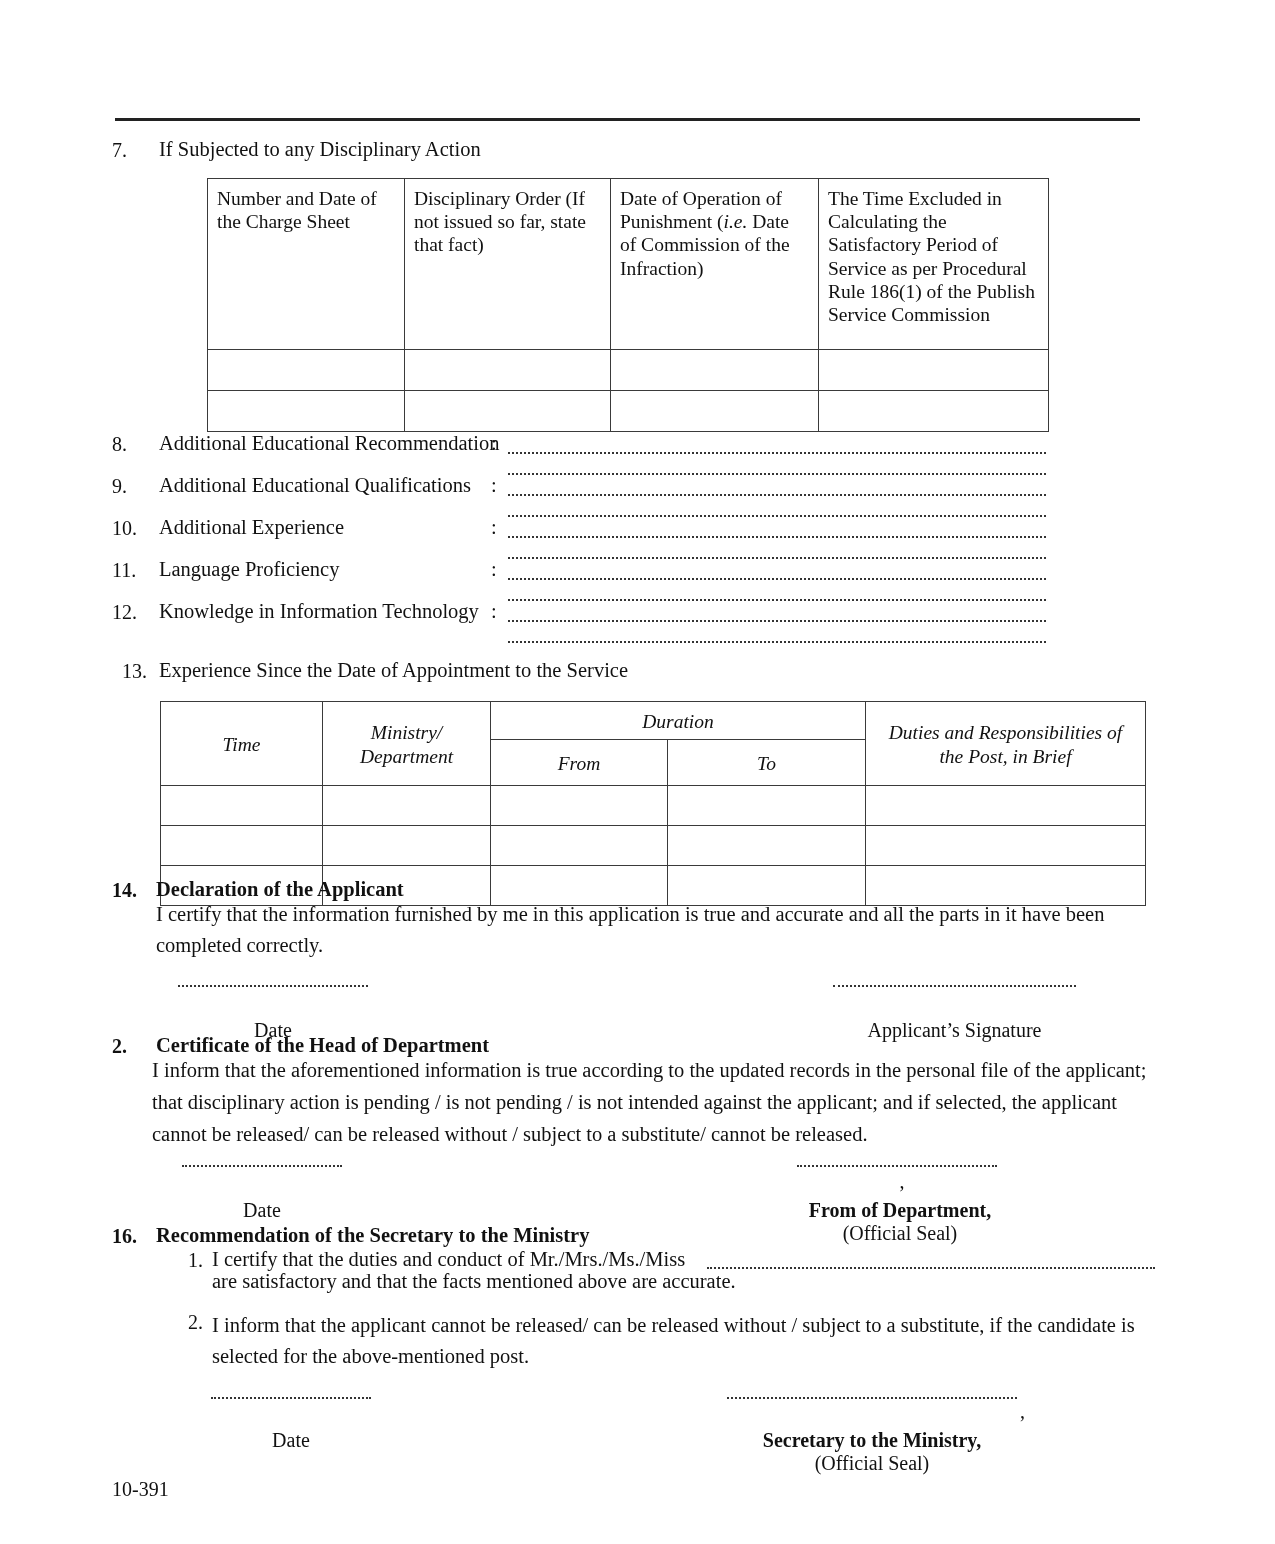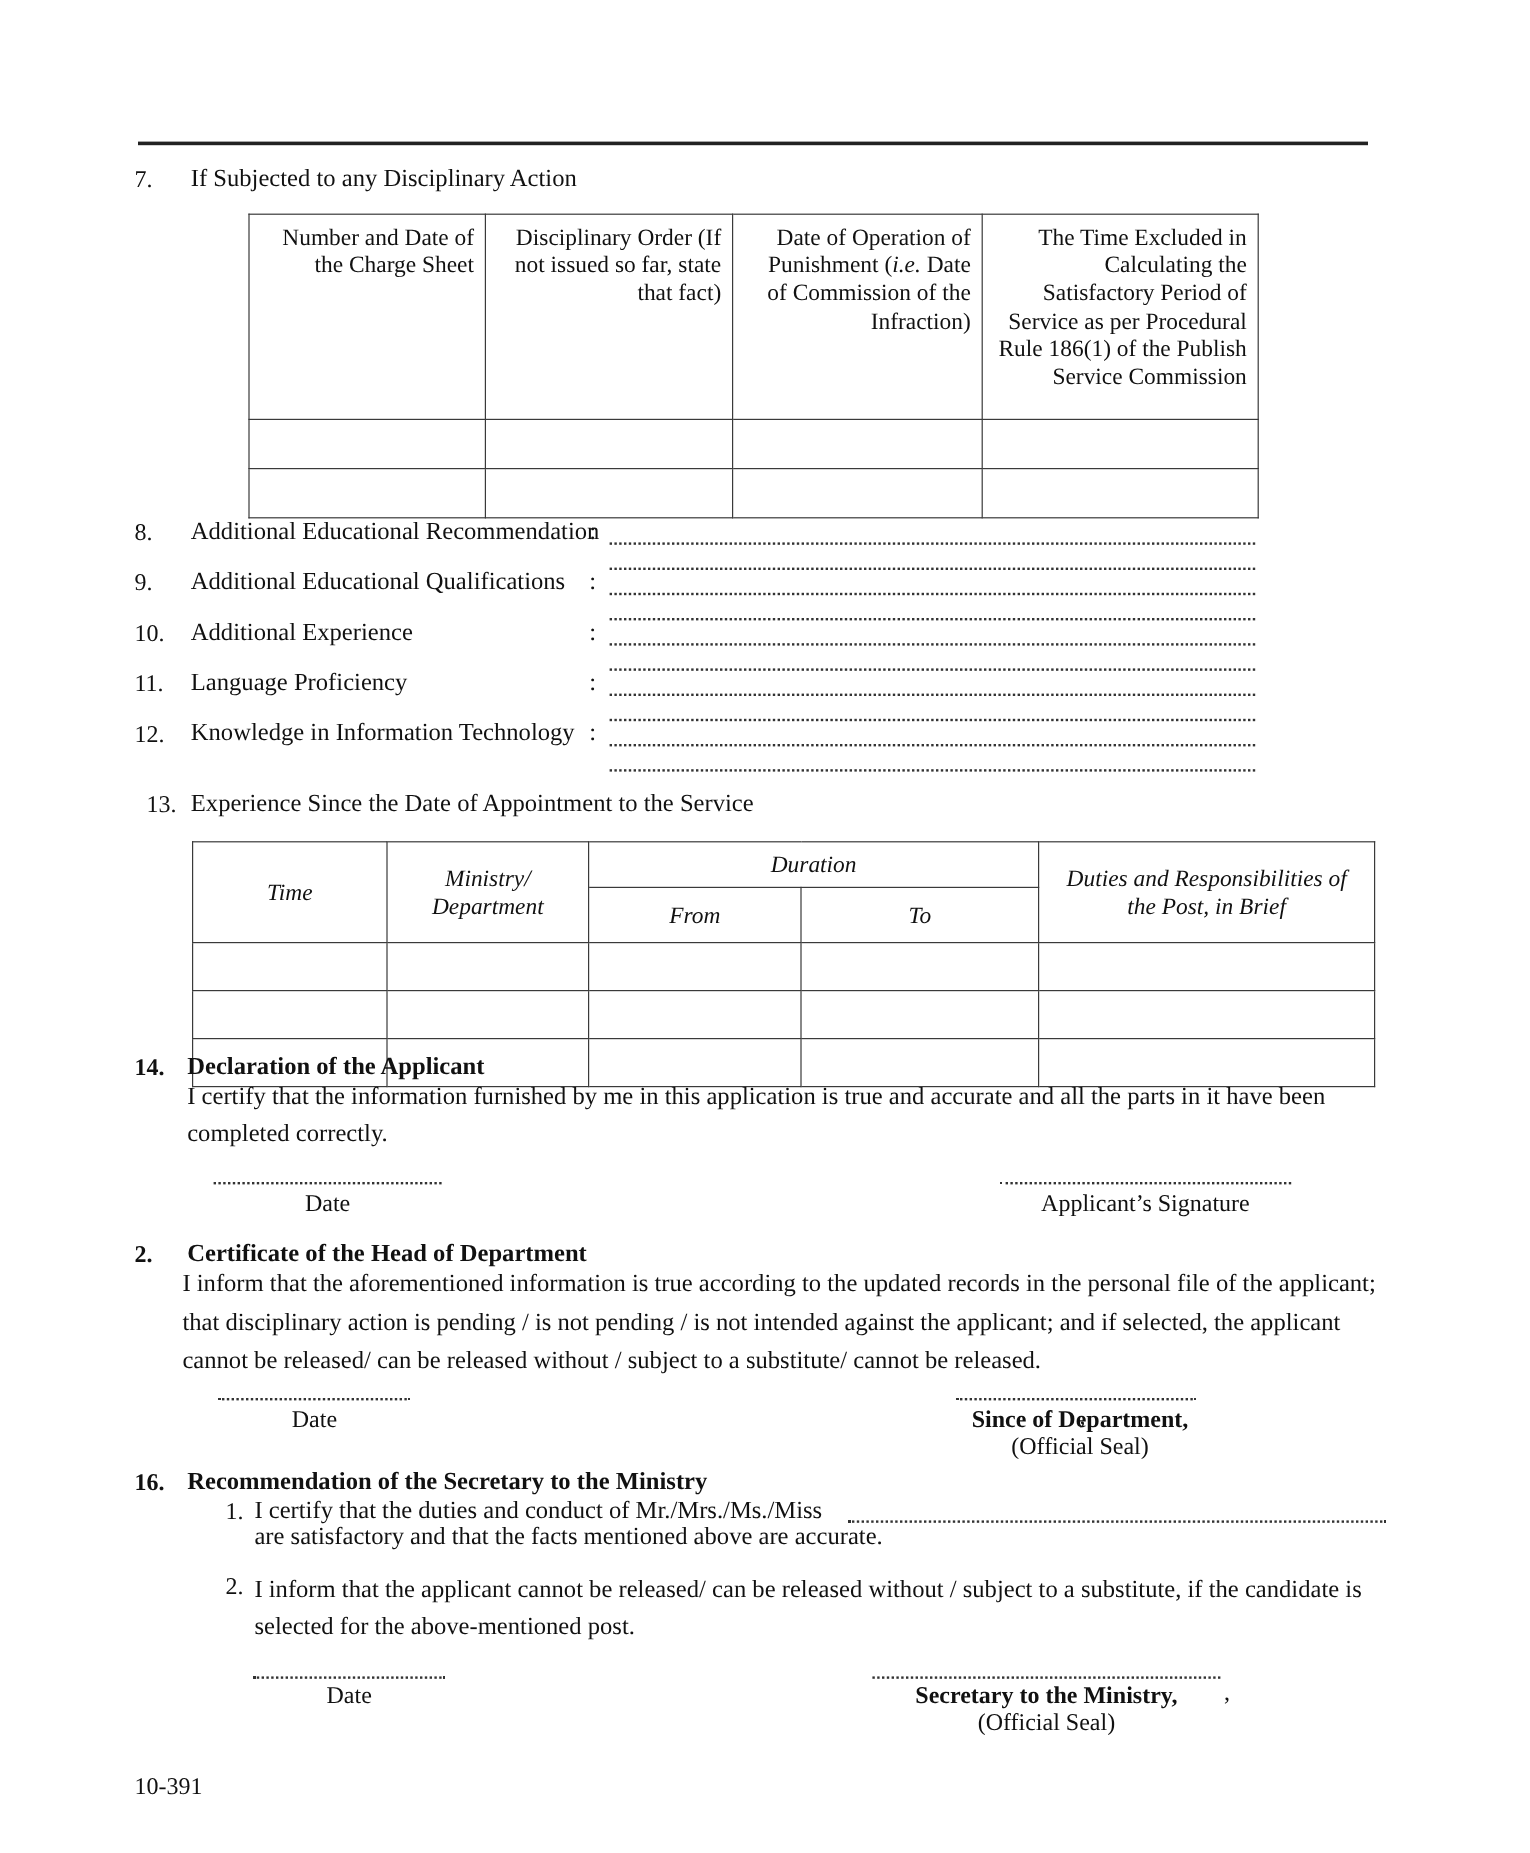--- a/index.html
+++ b/index.html
@@ -100,41 +100,42 @@
   
   .para {
     position: absolute;
     font-size: 20.5px;
     line-height: 1.52;
   }
   .sig-label {
     position: absolute;
     font-size: 20px;
     text-align: center;
+    margin-top: 27px;
   }
   .footer-code {
     position: absolute;
     left: 112px;
     top: 1478px;
     font-size: 20px;
   }
 </style>
 </head>
 <body>
 
 <div class="page">
 
   <div class="hdr">
   </div>
   <div class="hdr-rule"></div>
 
   <div class="abs num" style="left:112px; top:139px;">7.</div>
   <div class="abs q-label" style="left:159px; top:138px;">If Subjected to any Disciplinary Action</div>
 
-  <table class="grid" style="position:absolute; left:207px; top:178px; width:841px;text-align:right;">
+  <table class="grid" style="position:absolute; left:207px; top:178px; width:841px;">
     <colgroup>
       <col style="width:197px">
         <col style="width:206px">
         <col style="width:208px">
         <col style="width:230px">
     </colgroup>
     <tbody>
       <tr>
         <td class="hcell" style="height:156px;">Number and Date of the Charge Sheet</td>
         <td class="hcell">Disciplinary Order (If not issued so far, state that fact)</td>
@@ -242,21 +243,21 @@
   <div class="sig-label" style="left:833px; top:992px; width:243px;">Applicant’s Signature</div>
 
   <div class="abs num bold" style="left:112px; top:1035px;">2.</div>
   <div class="abs q-label bold" style="left:156px; top:1034px;">Certificate of the Head of Department</div>
   <div class="para" style="left:152px; top:1055px; width:1005px; line-height:1.55;">I inform that the aforementioned information is true according to the updated records in the personal file of the applicant; that disciplinary action is pending / is not pending / is not intended against the applicant; and if selected, the applicant cannot be released/ can be released without / subject to a substitute/ cannot be released.</div>
 
   <div class="dots" style="left:182px; top:1165px; width:160px;"></div>
   <div class="sig-label" style="left:182px; top:1172px; width:160px;">Date</div>
   <div class="dots" style="left:797px; top:1165px; width:200px;"></div>
   <div class="abs" style="left:797px; top:1170px; width:210px; font-size:20px; text-align:center;">,</div>
-  <div class="sig-label bold" style="left:790px; top:1172px; width:220px;">Since of Department,</div>
+  <div class="sig-label bold" style="left:790px; top:1172px; width:220px;">From of Department,</div>
   <div class="sig-label" style="left:790px; top:1195px; width:220px;">(Official Seal)</div>
 
   <div class="abs num bold" style="left:112px; top:1225px;">16.</div>
   <div class="abs q-label bold" style="left:156px; top:1224px;">Recommendation of the Secretary to the Ministry</div>
 
   <div class="abs num" style="left:188px; top:1249px;">1.</div>
   <div class="abs q-label" style="left:212px; top:1248px;">I certify that the duties and conduct of Mr./Mrs./Ms./Miss</div>
   <div class="dots" style="left:707px; top:1267px; width:448px;"></div>
   <div class="abs q-label" style="left:212px; top:1270px;">are satisfactory and that the facts mentioned above are accurate.</div>
 

